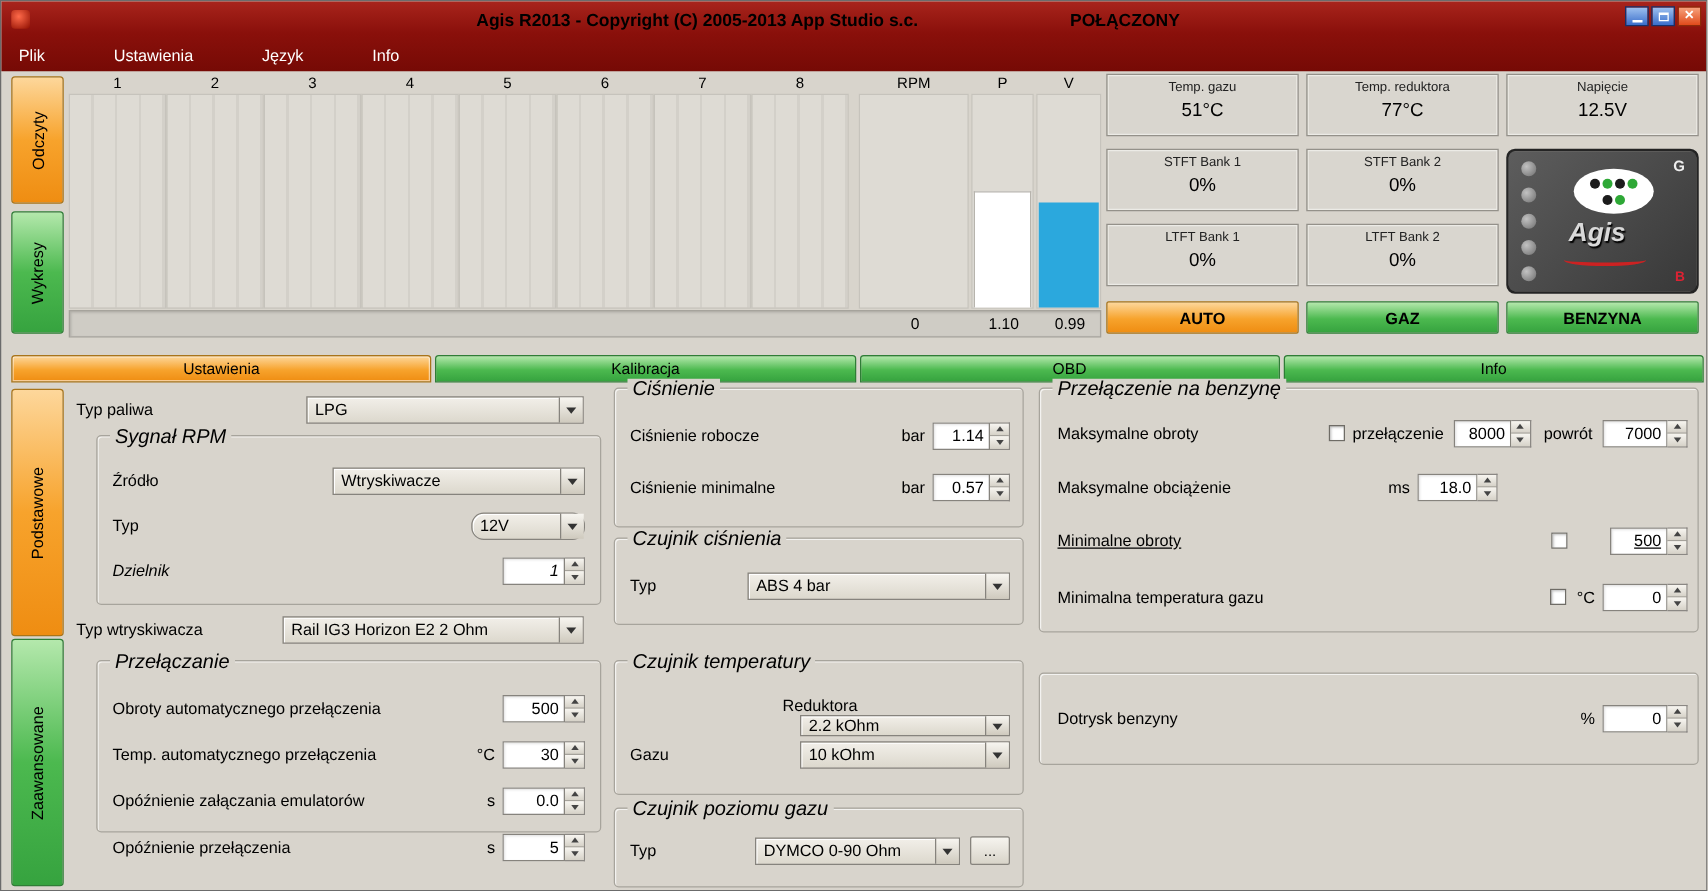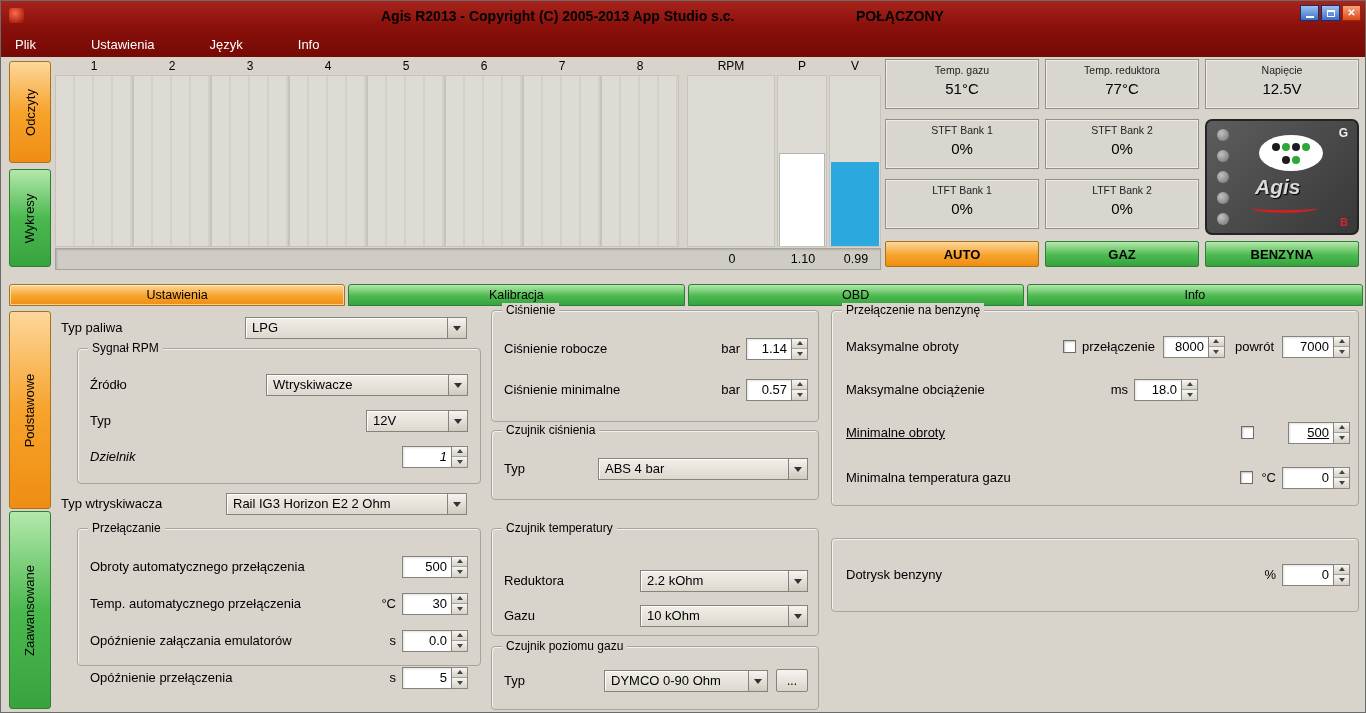--- a/index.html
+++ b/index.html
@@ -82,21 +82,21 @@
   
   .main-tabs{position:absolute;left:8px;top:283px;width:1354px;height:22px;display:flex;gap:3px;}
   .mtab{flex:1;display:flex;align-items:center;justify-content:center;font-size:12.5px;border-radius:3px 3px 0 0;cursor:default;}
   .mtab.orange{background:linear-gradient(180deg,#fdd79b,var(--orange,#f7a32c) 55%,#ef8d12);border:1px solid #a8741a;
                box-shadow:inset 0 0 0 1px rgba(255,255,255,.55);}
   .mtab.green{background:linear-gradient(180deg,#b4e8ac,var(--green,#4cb94f) 55%,#36a33f);border:1px solid #2f7d36;}
 
   
   .settings{position:absolute;left:0;top:305px;width:1366px;height:408px;}
   .group{position:absolute;border:1px solid #a7a49c;border-radius:4px;box-shadow:inset 1px 1px 0 rgba(255,255,255,.7);}
-  .legend{position:absolute;top:-8px;left:10px;background:#d8d4cc;padding:0 4px;font-size:12px;}
+  .legend{position:absolute;top:-8px;left:10px;background:#d8d4cc;padding:0 4px;font-size:16px;font-style:italic;}
   .frow{display:flex;align-items:center;height:23px;padding:0 12px;}
   .push{margin-left:auto;} .ml6{margin-left:6px;} .ml8{margin-left:8px;} .ml10{margin-left:10px;}
   .unit{margin-right:6px;font-size:13px;}
   .num{height:22px;border:1px solid #86837d;background:#fff;box-shadow:inset 1px 1px 2px rgba(0,0,0,.12);
        text-align:right;padding:0 4px;font-size:13px;}
   .spin{width:16px;height:22px;display:flex;flex-direction:column;border:1px solid #8b8884;border-left:none;}
   .spin span{flex:1;background:linear-gradient(#f7f5f0,#d6d2c8);display:flex;align-items:center;justify-content:center;}
   .spin span:first-child{border-bottom:1px solid #a5a29b;}
   .spin .up::after{content:"";border:3px solid transparent;border-bottom:4px solid #444;margin-top:-3px;}
   .spin .dn::after{content:"";border:3px solid transparent;border-top:4px solid #444;margin-bottom:-3px;}
@@ -285,21 +285,21 @@
       <span class="legend">Sygnał RPM</span>
       <div class="frow" style="margin-top:24px;">
         <span class="flabel">Źródło</span>
         <div class="combo push" style="width:202px;">
           <span class="ct">Wtryskiwacze</span>
           <span class="cb"></span>
         </div>
       </div>
       <div class="frow" style="margin-top:13px;">
         <span class="flabel">Typ</span>
-        <div class="combo push" style="width:102px;">
+        <div class="combo push" style="width:91px;border-radius:10px;">
           <span class="ct">12V</span>
           <span class="cb"></span>
         </div>
       </div>
       <div class="frow" style="margin-top:13px;font-style:italic;">
         <span class="flabel">Dzielnik</span>
         <input class="num push" style="width: 50px;" value="1">
         <span class="spin">
             <span class="up"></span>
             <span class="dn"></span>
@@ -383,21 +383,21 @@
         <span class="flabel">Typ</span>
         <div class="combo push" style="width:210px;">
           <span class="ct">ABS 4 bar</span>
           <span class="cb"></span>
         </div>
       </div>
     </div>
 
     <div class="group" style="left:490px;top:222px;width:328px;height:108px;">
       <span class="legend">Czujnik temperatury</span>
-      <div class="frow" style="margin-top:40px;padding-right:10px;">
+      <div class="frow" style="margin-top:28px;padding-right:10px;flex-direction:column;">
         <span class="flabel">Reduktora</span>
         <div class="combo push" style="width:168px;">
           <span class="ct">2.2 kOhm</span>
           <span class="cb"></span>
         </div>
       </div>
       <div class="frow" style="margin-top:12px;padding-right:10px;">
         <span class="flabel">Gazu</span>
         <div class="combo push" style="width:168px;">
           <span class="ct">10 kOhm</span>

